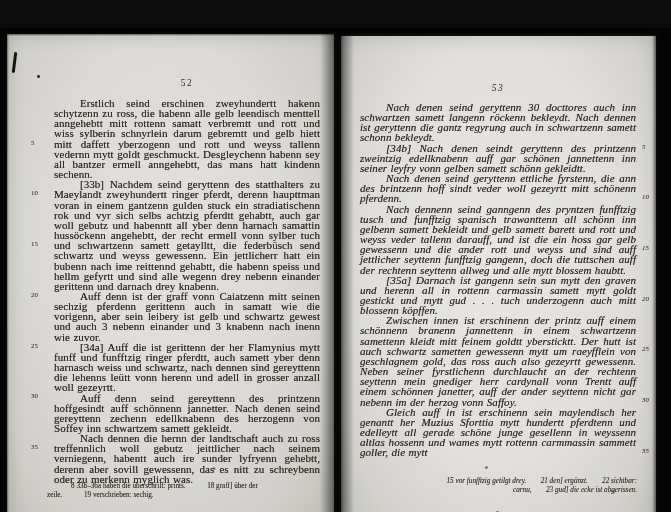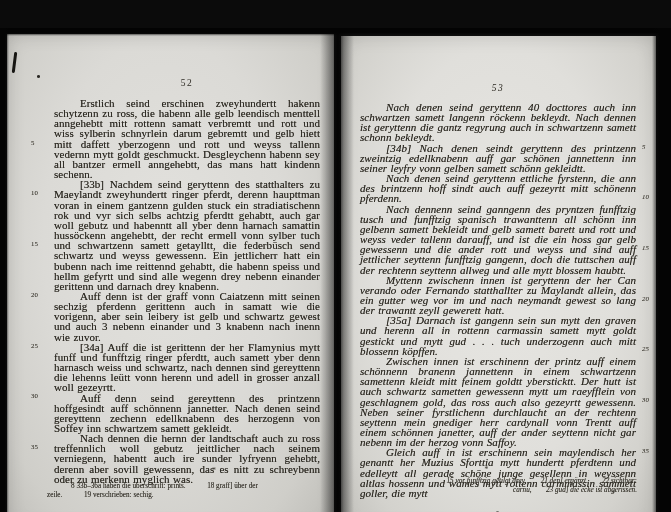--- a/index.html
+++ b/index.html
@@ -75,25 +75,24 @@
     <div class="fn fn-left">
       <div class="first">8 33b–36a haben die überschrift: prints.   18 graff] über der</div>
       <div>zeile.   19 verschrieben: sechig.</div>
     </div>
   </div>
 
   <div class="page page-right">
     <div class="pgnum pgnum-right">53</div>
 
     <div class="col col-right">
-      <p>Nach denen seind geryttenn 40 docttores auch inn schwartzen samett langenn röckenn bekleydt. Nach dennen ist geryttenn die gantz regyrung auch in schwartzenn samett schonn bekleydt.</p>
+      <p>Nach denen seind geryttenn 30 docttores auch inn schwartzen samett langenn röckenn bekleydt. Nach dennen ist geryttenn die gantz regyrung auch in schwartzenn samett schonn bekleydt.</p>
       <p>[34b] Nach denen seindt geryttenn des printzenn zweintzig edellknabenn auff gar schönen jannettenn inn seiner leyfry vonn gelben samett schönn gekleidtt.</p>
-      <p>Nach denen seind geryttenn ettliche fyrstenn, die ann des brintzenn hoff sindt auch auff gezeyrtt mitt schönenn pferdenn.</p>
+      <p>Nach denen seind geryttenn ettliche fyrstenn, die ann des brintzenn hoff sindt veder woll gezeyrtt mitt schönenn pferdenn.</p>
       <p>Nach dennenn seind ganngenn des pryntzen funfftzig tusch und funfftzig spanisch trawanttenn all schönn inn gelbenn samett bekleidt und gelb samett barett und rott und weyss veder tallenn darauff, und ist die ein hoss gar gelb gewessenn und die ander rott und weyss und sind auff jettlicher seyttenn funfftzig gangenn, doch die tuttschen auff der rechtenn seyttenn allweg und alle mytt blossem haubtt.</p>
-      <p>Myttenn zwischenn innen ist geryttenn der her Can verando oder Fernando statthallter zu Maylandt allein, das ein gutter weg vor im und nach neymandt gewest so lang der trawantt zeyll gewerett hatt.</p>
       <p>[35a] Darnach ist gangenn sein sun mytt den graven und herenn all in rottenn carmassin samett mytt goldt gestickt und mytt gud . . . tuch underzogenn auch mitt blossenn köpffen.</p>
       <p>Zwischen innen ist erschinenn der printz auff einem schönnenn branenn jannettenn in einem schwartzenn samettenn kleidt mitt feinem goldtt ybersticktt. Der hutt ist auch schwartz sametten gewessenn mytt um raeyfflein von geschlagnem gold, das ross auch also gezeyrtt gewessenn. Neben seiner fyrstlichenn durchlaucht an der rechtenn seyttenn mein gnediger herr cardynall vonn Trentt auff einem schönnen janetter, auff der ander seyttenn nicht gar nebenn im der herzog vonn Saffoy.</p>
       <p>Gleich auff in ist erschinenn sein maylendisch her genantt her Muzius Sforttia mytt hundertt pferdtenn und edelleytt all gerade schöne junge gesellenn in weyssenn altlas hossenn und wames mytt rottenn carmmassin sammett goller, die mytt</p>
     </div>
 
     <div class="mn mn-r" style="top:107px">5</div>
     <div class="mn mn-r" style="top:157px">10</div>
     <div class="mn mn-r" style="top:208px">15</div>
     <div class="mn mn-r" style="top:259px">20</div>
     <div class="mn mn-r" style="top:309px">25</div>

